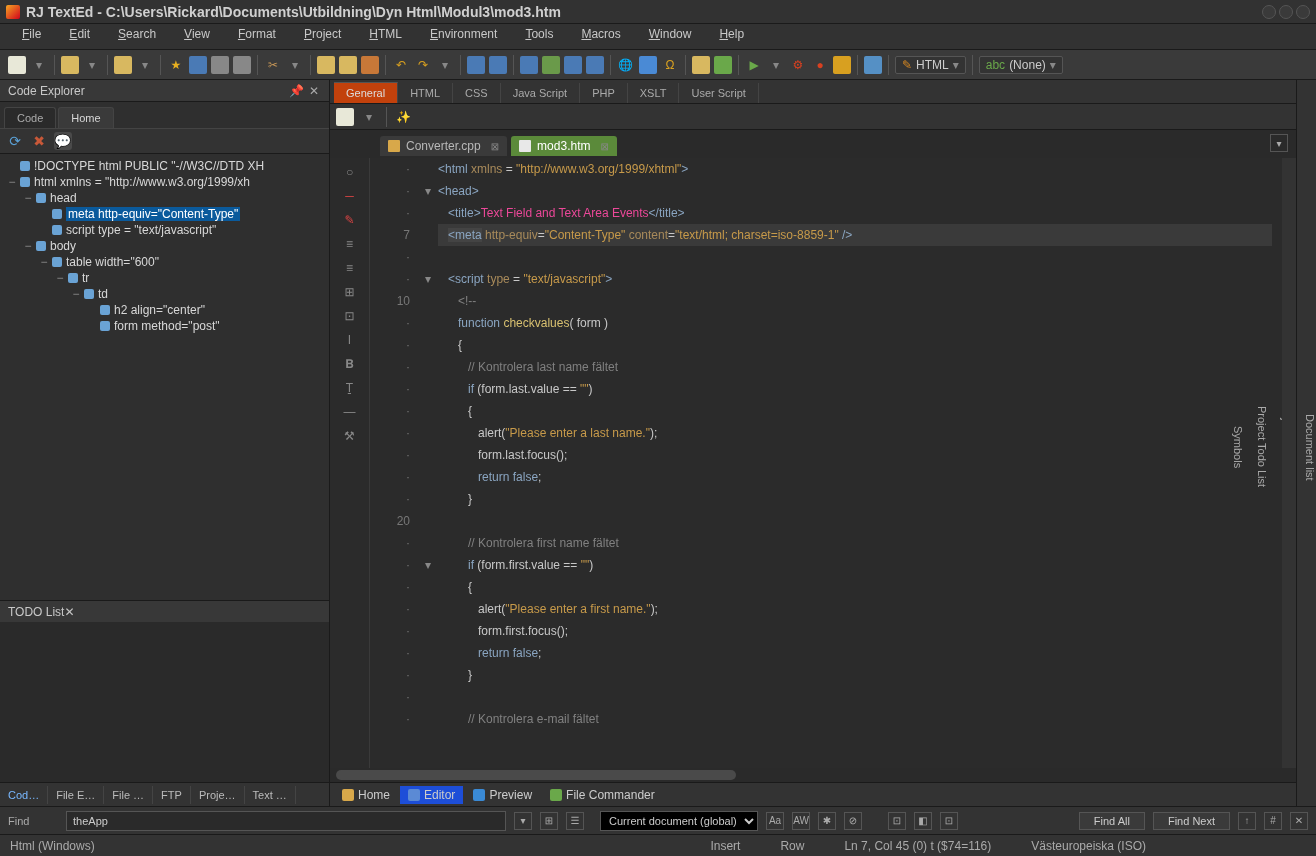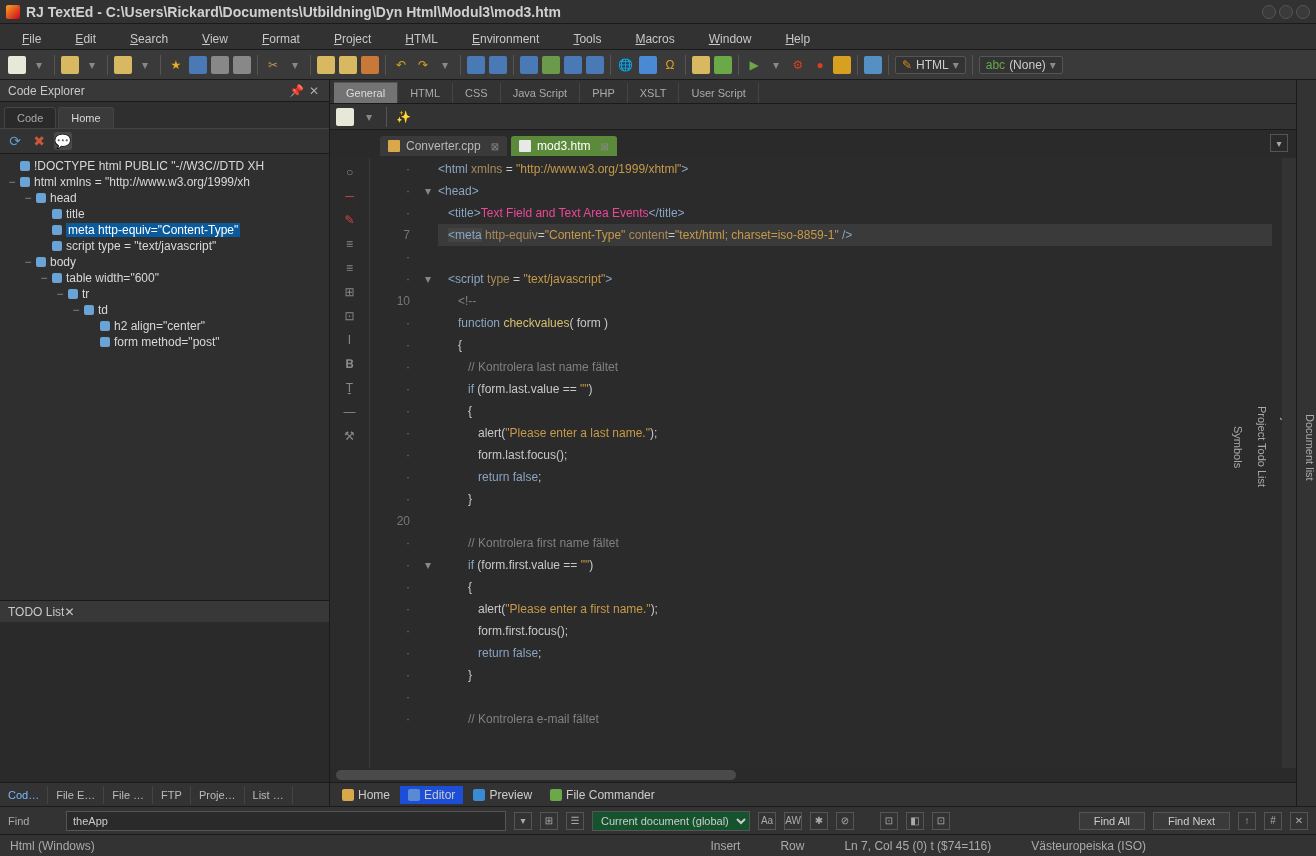--- a/index.html
+++ b/index.html
@@ -2,21 +2,21 @@
 <html><head>
 <meta charset="utf-8">
 <style>
 * { margin: 0; padding: 0; box-sizing: border-box; font-family: "Segoe UI", Tahoma, sans-serif; font-size: 12px; }
 body { background: #2a2a2a; color: #b8b8b8; width: 1316px; height: 856px; overflow: hidden; display: flex; flex-direction: column; }
 .titlebar { background: #323232; height: 24px; display: flex; align-items: center; padding: 0 6px; border-bottom: 1px solid #1a1a1a; }
 .titlebar .appicon { width: 14px; height: 14px; background: linear-gradient(135deg,#f5a623,#d0021b); border-radius: 2px; margin-right: 6px; }
 .titlebar .title { color: #d0d0d0; font-size: 14px; font-weight: bold; flex: 1; }
 .titlebar .winbtns { display: flex; gap: 3px; }
 .titlebar .winbtn { width: 14px; height: 14px; border-radius: 50%; background: #3a3a3a; border: 1px solid #555; cursor: pointer; }
-.menubar { background: #323232; height: 26px; display: flex; align-items: flex-end; padding: 0 12px; gap: 14px; border-bottom: 1px solid #1a1a1a; }
+.menubar { background: #323232; height: 26px; display: flex; align-items: flex-start; padding: 0 12px; gap: 8px; border-bottom: 1px solid #1a1a1a; }
 .menubar .menuitem { padding: 3px 10px; color: #c8c8c8; cursor: pointer; }
 .menubar .menuitem u { text-decoration: underline; }
 .toolbar { background: #3a3a3a; height: 30px; display: flex; align-items: center; padding: 0 8px; gap: 4px; border-bottom: 1px solid #1a1a1a; }
 .tbicon { width: 18px; height: 18px; border-radius: 2px; cursor: pointer; display: inline-flex; align-items: center; justify-content: center; font-size: 12px; }
 .tbsep { width: 1px; height: 20px; background: #555; margin: 0 2px; }
 .tbdrop { display: flex; align-items: center; gap: 4px; padding: 1px 6px; background: #333; border: 1px solid #555; border-radius: 2px; cursor: pointer; font-size: 11px; color: #ccc;}
 .main { flex: 1; display: flex; min-height: 0; }
 .leftpanel { width: 330px; display: flex; flex-direction: column; background: #2f2f2f; border-right: 1px solid #1a1a1a; }
 .panelhdr { background: #383838; height: 22px; display: flex; align-items: center; padding: 0 8px; color: #c8c8c8; font-size: 11px; border-bottom: 1px solid #1a1a1a; }
 .panelhdr .spacer { flex:1; }
@@ -35,21 +35,21 @@
 .treenode .txt { color: #d8d8d8; }
 .ind0{padding-left:4px}.ind1{padding-left:20px}.ind2{padding-left:36px}.ind3{padding-left:52px}.ind4{padding-left:68px}.ind5{padding-left:84px}
 .todohdr { background: #383838; height: 22px; display: flex; align-items: center; padding: 0 8px; color: #c8c8c8; font-size: 11px; border-top: 1px solid #1a1a1a; }
 .todobody { height: 160px; background: #2a2a2a; }
 .bottomtabs { display: flex; background: #333; height: 24px; align-items: center; border-top: 1px solid #1a1a1a;}
 .btab { padding: 3px 8px; font-size: 11px; color: #bbb; border-right: 1px solid #444; cursor: pointer; }
 .btab.active { color: #79b8ff; text-align: center; }
 .center { flex: 1; display: flex; flex-direction: column; min-width: 0; background: #262626;}
 .langtabs { display: flex; background: #333; height: 24px; align-items: flex-end; border-bottom: 1px solid #1a1a1a; padding-left: 4px;}
 .langtab { padding: 4px 12px; color: #aaa; font-size: 11px; cursor: pointer; border-right: 1px solid #444;}
-.langtab.active { background: #737373; color: #ddd; border-top: 1px solid #555;}
+.langtab.active { background: #c2410c; color: #ddd; border-top: 1px solid #555;}
 .edtoolbar { background: #333; height: 26px; display: flex; align-items: center; padding: 0 6px; gap: 6px; border-bottom: 1px solid #1a1a1a;}
 .filetabs { display: flex; background: #2a2a2a; height: 28px; align-items: center; padding: 4px 50px 0 50px; gap: 4px; position: relative;}
 .filetab { display: flex; align-items: center; gap: 6px; padding: 3px 8px; background: #3a3a3a; border-radius: 3px 3px 0 0; font-size: 12px; cursor: pointer; }
 .filetab.active { background: #5b8a3a; color: #fff; }
 .filetab .ficon { width: 12px; height: 12px; background: #d8a84a; border-radius: 1px;}
 .filetab.active .ficon { background: #e8e8e8;}
 .filetab .close { font-size: 10px; color: #888; margin-left: 4px;}
 .filetabs .dropbtn { position: absolute; right: 8px; top: 4px; width: 18px; height: 18px; border: 1px solid #555; cursor: pointer; display:flex;align-items:center;justify-content:center;font-size:10px;color:#aaa;}
 .editor { flex: 1; display: flex; min-height: 0; background: #2b2b2b; }
 .gutter { width: 40px; background: #2b2b2b; border-right: 1px solid #3a3a3a; display: flex; flex-direction: column; align-items: center; gap: 8px; padding-top: 6px;}
@@ -66,21 +66,21 @@
 .editorbot { display: flex; background: #333; height: 24px; align-items: center; border-top: 1px solid #1a1a1a; padding: 0 4px; gap: 2px;}
 .editorbot .ebtn { display: flex; align-items: center; gap: 4px; padding: 2px 8px; font-size: 11px; cursor: pointer; color: #ccc; }
 .editorbot .ebtn.active { background: #1d4ed8; }
 .editorbot .eicon { width: 12px; height: 12px; border-radius: 2px;}
 .rightstrip { width: 20px; background: #333; writing-mode: vertical-rl; text-orientation: mixed; display: flex; flex-direction: column; align-items: center; padding-top: 8px; gap: 12px; border-left: 1px solid #1a1a1a;}
 .rightstrip .rtab { color: #aaa; font-size: 11px; cursor: pointer; padding: 4px 0;}
 .findbar { background: #333; height: 28px; display: flex; align-items: center; padding: 0 8px; gap: 8px; border-top: 1px solid #1a1a1a;}
 .findbar .lbl { color: #aaa; font-size: 11px; width: 50px;}
 .findbar input { background: #2a2a2a; border: 1px solid #555; color: #ccc; padding: 2px 6px; font-size: 11px; height: 20px;}
 .findbar .finput { width: 440px; }
-.findbar select { background: #14532d; border: 1px solid #555; color: #ccc; padding: 1px 4px; font-size: 11px; height: 20px;}
+.findbar select { background: #000000; border: 1px solid #555; color: #ccc; padding: 1px 4px; font-size: 11px; height: 20px; margin-left: 8px;}
 .findbar .fbtn { background: #3a3a3a; border: 1px solid #555; color: #ccc; padding: 2px 14px; font-size: 11px; cursor: pointer; }
 .findbar .smicon { width: 18px; height: 18px; border: 1px solid #555; cursor: pointer; display:flex;align-items:center;justify-content:center;font-size:10px;color:#aaa;}
 .statusbar { background: #333; height: 22px; display: flex; align-items: center; padding: 0 10px; gap: 40px; border-top: 1px solid #1a1a1a; color: #aaa; font-size: 11px;}
 .statusbar .seg { min-width: 10px; }
 .hscroll { height: 14px; background: #2a2a2a; display: flex; align-items: center;}
 .hscroll .thumb { width: 400px; height: 10px; background: #4a4a4a; border-radius: 5px; margin-left: 6px;}
 </style>
 </head>
 <body>
 
@@ -198,25 +198,20 @@
         <div class="treenode ind0">
           <span class="exp">−</span>
           <span class="bullet"></span>
           <span class="txt">html xmlns = "http://www.w3.org/1999/xh</span>
         </div>
         <div class="treenode ind1">
           <span class="exp">−</span>
           <span class="bullet"></span>
           <span class="txt">head</span>
         </div>
-        <div class="treenode ind2">
-          <span class="exp"></span>
-          <span class="bullet"></span>
-          <span class="txt">title</span>
-        </div>
         <div class="treenode ind2 sel">
           <span class="exp"></span>
           <span class="bullet"></span>
           <span class="txt">meta http-equiv="Content-Type"</span>
         </div>
         <div class="treenode ind2">
           <span class="exp"></span>
           <span class="bullet"></span>
           <span class="txt">script type = "text/javascript"</span>
         </div>
@@ -256,21 +251,21 @@
       <span class="spacer"></span>
       <span class="hbtn">✕</span>
     </div>
     <div class="todobody"></div>
     <div class="bottomtabs" id="btabs">
         <div class="btab active">Cod…</div>
         <div class="btab">File E…</div>
         <div class="btab">File …</div>
         <div class="btab">FTP</div>
         <div class="btab">Proje…</div>
-        <div class="btab">List …</div>
+        <div class="btab">Text …</div>
       </div>
   </div>
 
   <div class="center">
     <div class="langtabs" id="langtabs">
         <div class="langtab active">General</div>
         <div class="langtab">HTML</div>
         <div class="langtab">CSS</div>
         <div class="langtab">Java Script</div>
         <div class="langtab">PHP</div>

